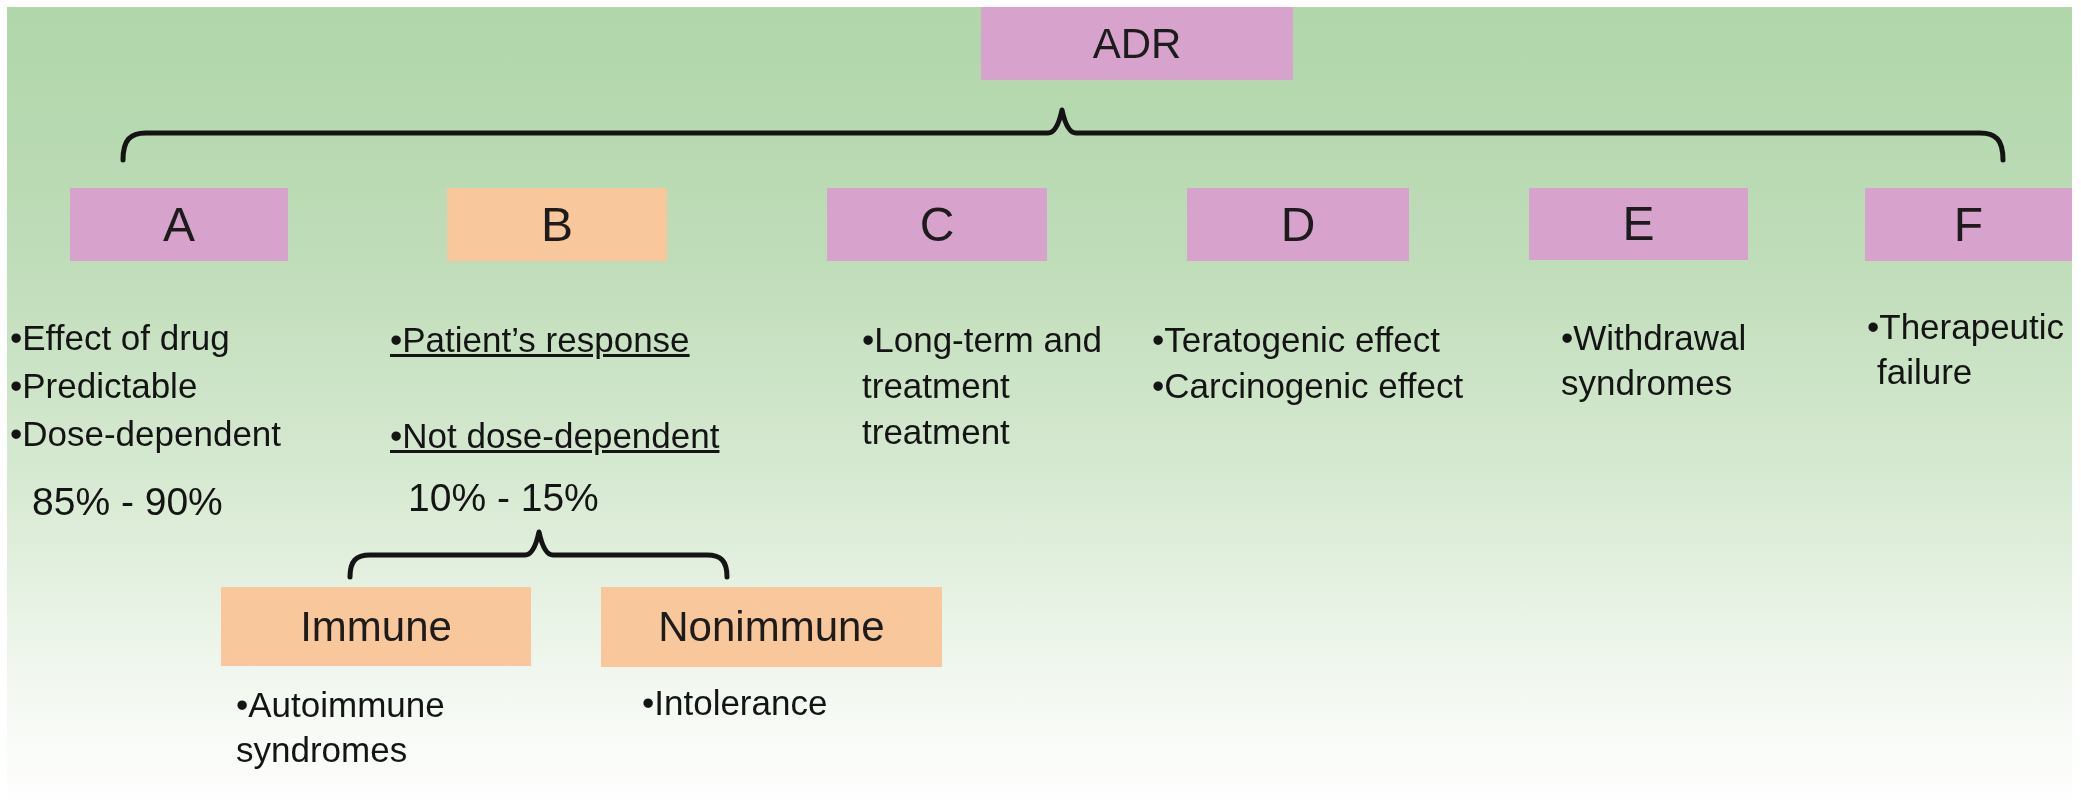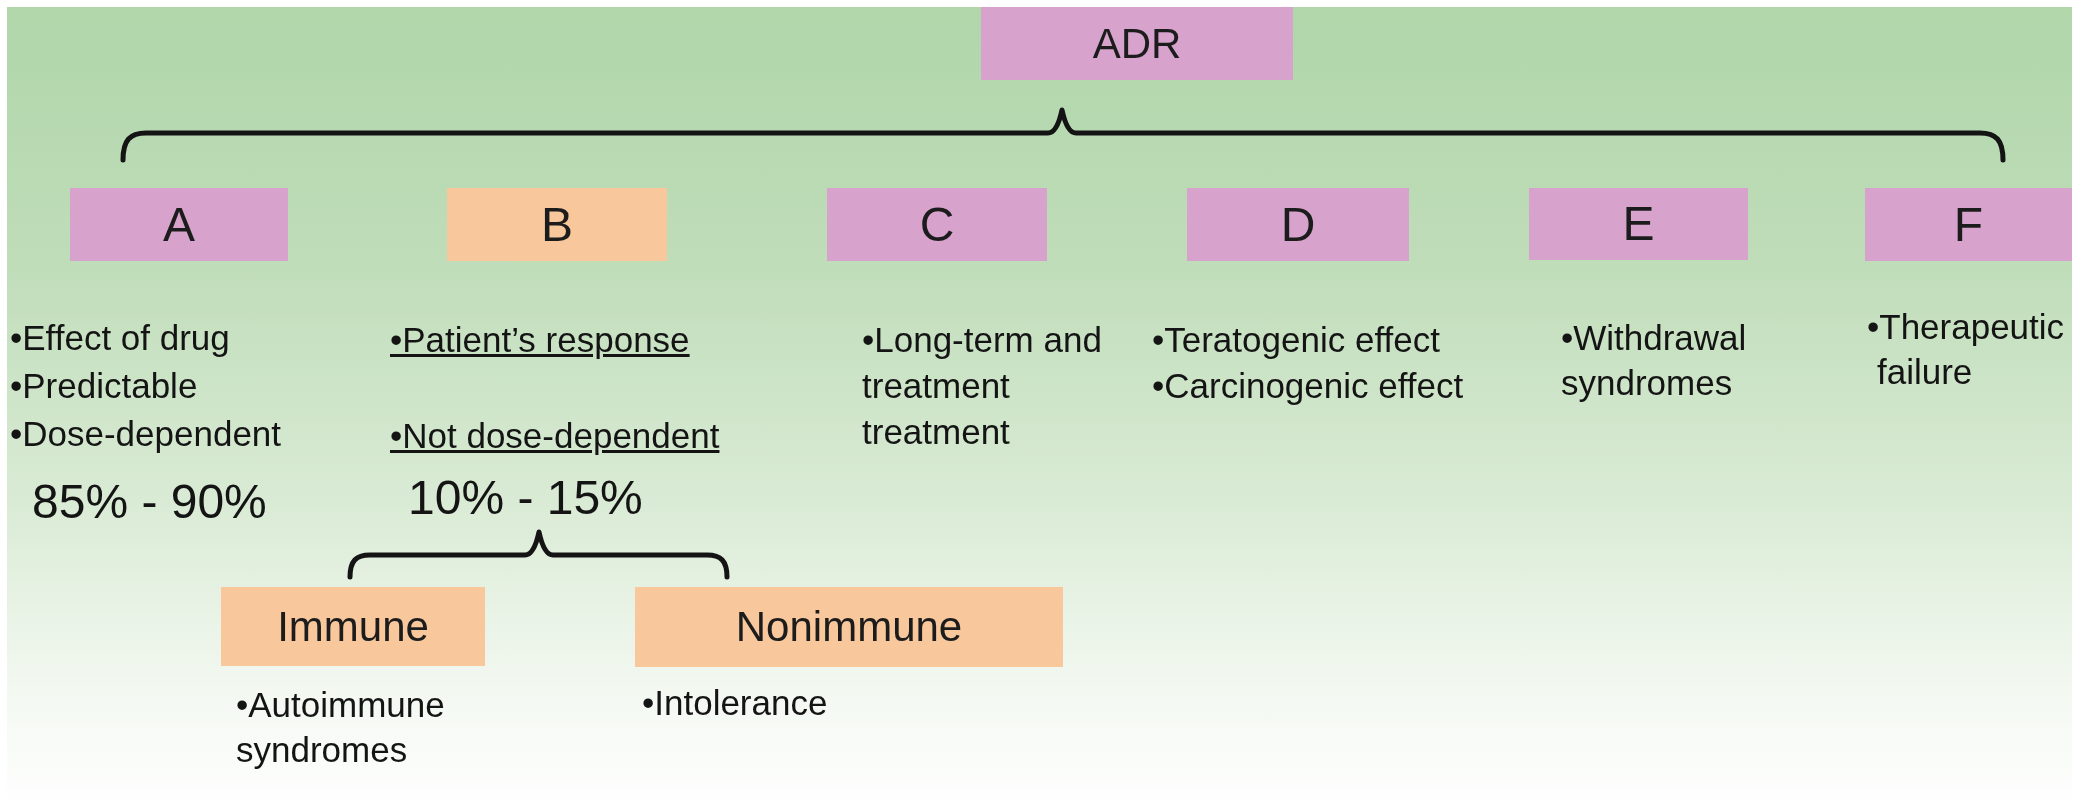--- a/index.html
+++ b/index.html
@@ -19,32 +19,32 @@
   }
   .pink{background:#d7a3cc;}
   .orange{background:#f9c79c;}
   .adr{left:963px;top:7px;width:312px;height:73px;font-size:42px;margin-left:18px;}
   .boxA{left:70px; top:188px;width:218px;height:73px;}
   .boxB{left:447px;top:188px;width:220px;height:73px;}
   .boxC{left:827px;top:188px;width:220px;height:73px;}
   .boxD{left:1187px;top:188px;width:222px;height:73px;}
   .boxE{left:1529px;top:188px;width:219px;height:72px;}
   .boxF{left:1865px;top:188px;width:207px;height:73px;}
-  .immune{left:221px;top:587px;width:264px;height:79px;font-size:42px;}
-  .nonimmune{left:635px;top:587px;width:428px;height:80px;font-size:42px;}
+  .immune{left:221px;top:587px;width:310px;height:79px;font-size:42px;}
+  .nonimmune{left:601px;top:587px;width:341px;height:80px;font-size:42px;}
   .col{position:absolute;font-size:35px;line-height:48px;white-space:nowrap;}
   .colA{left:10px;top:314px;}
   .colB{left:390px;top:316px;text-decoration:underline;}
   .colC{left:846px;top:317px;line-height:46px;margin-left:16px;}
   .colD{left:1152px;top:317px;line-height:46px;}
   .colE{left:1561px;top:315px;line-height:45px;}
   .colF{left:1867px;top:304px;line-height:45px;}
   .ind{padding-left:10px;}
   .spacer{height:48px;}
-  .pct{position:absolute;font-size:48px;line-height:39px;white-space:nowrap;}
+  .pct{position:absolute;font-size:39px;line-height:39px;white-space:nowrap;}
   .pctA{left:32px;top:482px;}
   .pctB{left:408px;top:478px;}
   .subcol{position:absolute;font-size:35px;line-height:45px;white-space:nowrap;}
   .subImmune{left:236px;top:682px;}
   .subNonimmune{left:642px;top:680px;}
   svg.braces{position:absolute;left:0;top:0;pointer-events:none;}
   svg.braces path{stroke:#141414;stroke-width:5;fill:none;stroke-linecap:round;stroke-linejoin:round;}
 </style>
 </head>
 <body>

